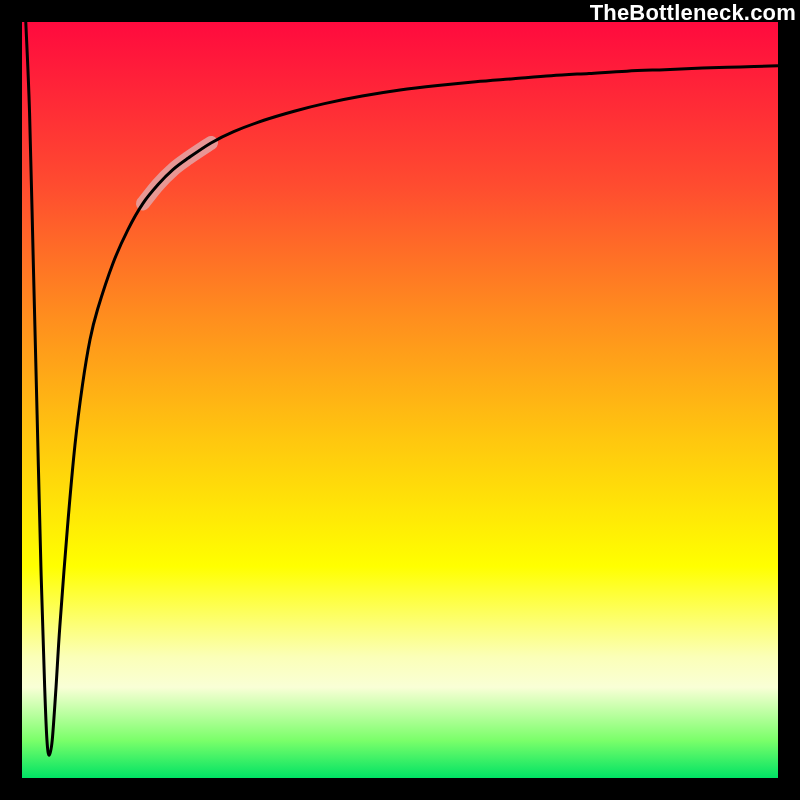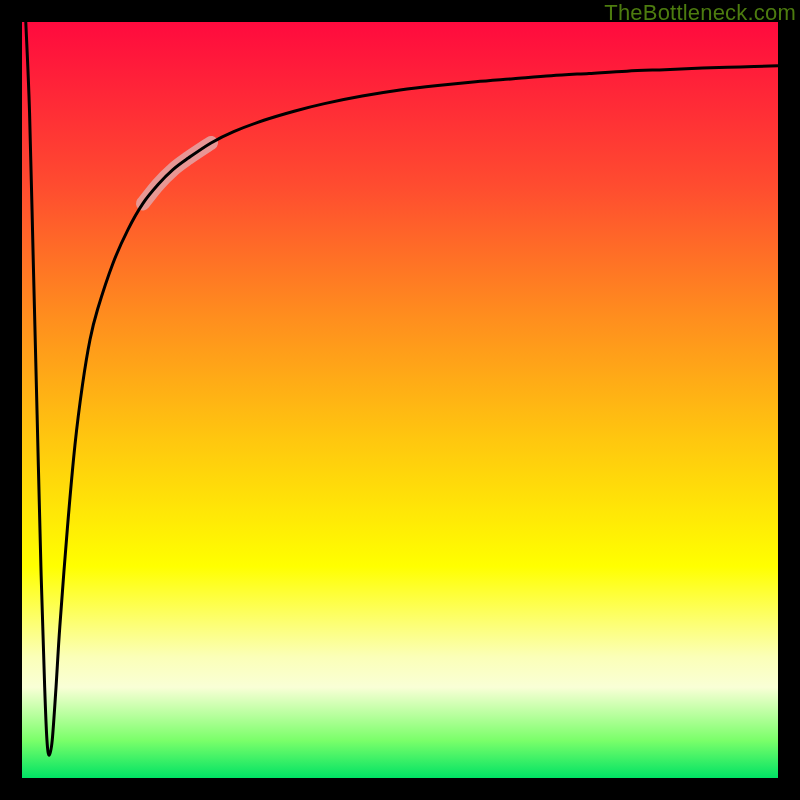--- a/index.html
+++ b/index.html
@@ -35,23 +35,23 @@
       #fbffb8 84%,
       #f9ffd6 88%,
       #7bff6a 95%,
       #00e264 100%
     );
   }
   .watermark {
     position: absolute;
     top: 0;
     right: 4px;
-    color: #4d7c0f;
+    color: #ffffff;
     font-size: 22px;
-    font-weight: 400;
+    font-weight: 700;
     letter-spacing: 0.2px;
     user-select: none;
   }
   svg.curve {
     position: absolute;
     left: 0;
     top: 0;
     width: 756px;
     height: 756px;
     overflow: visible;

